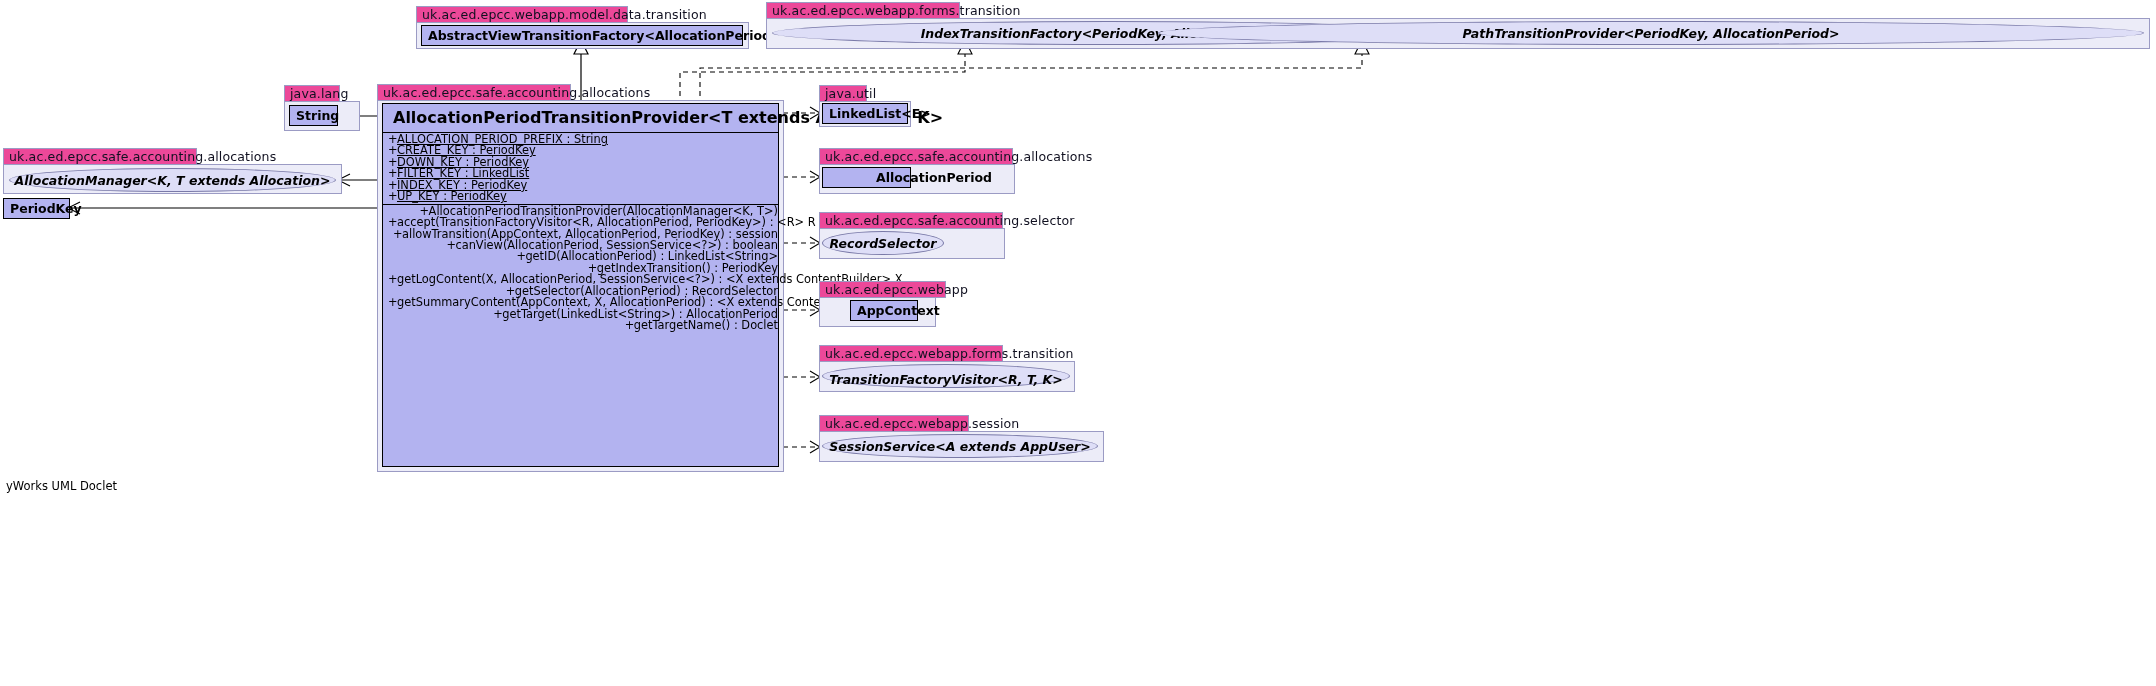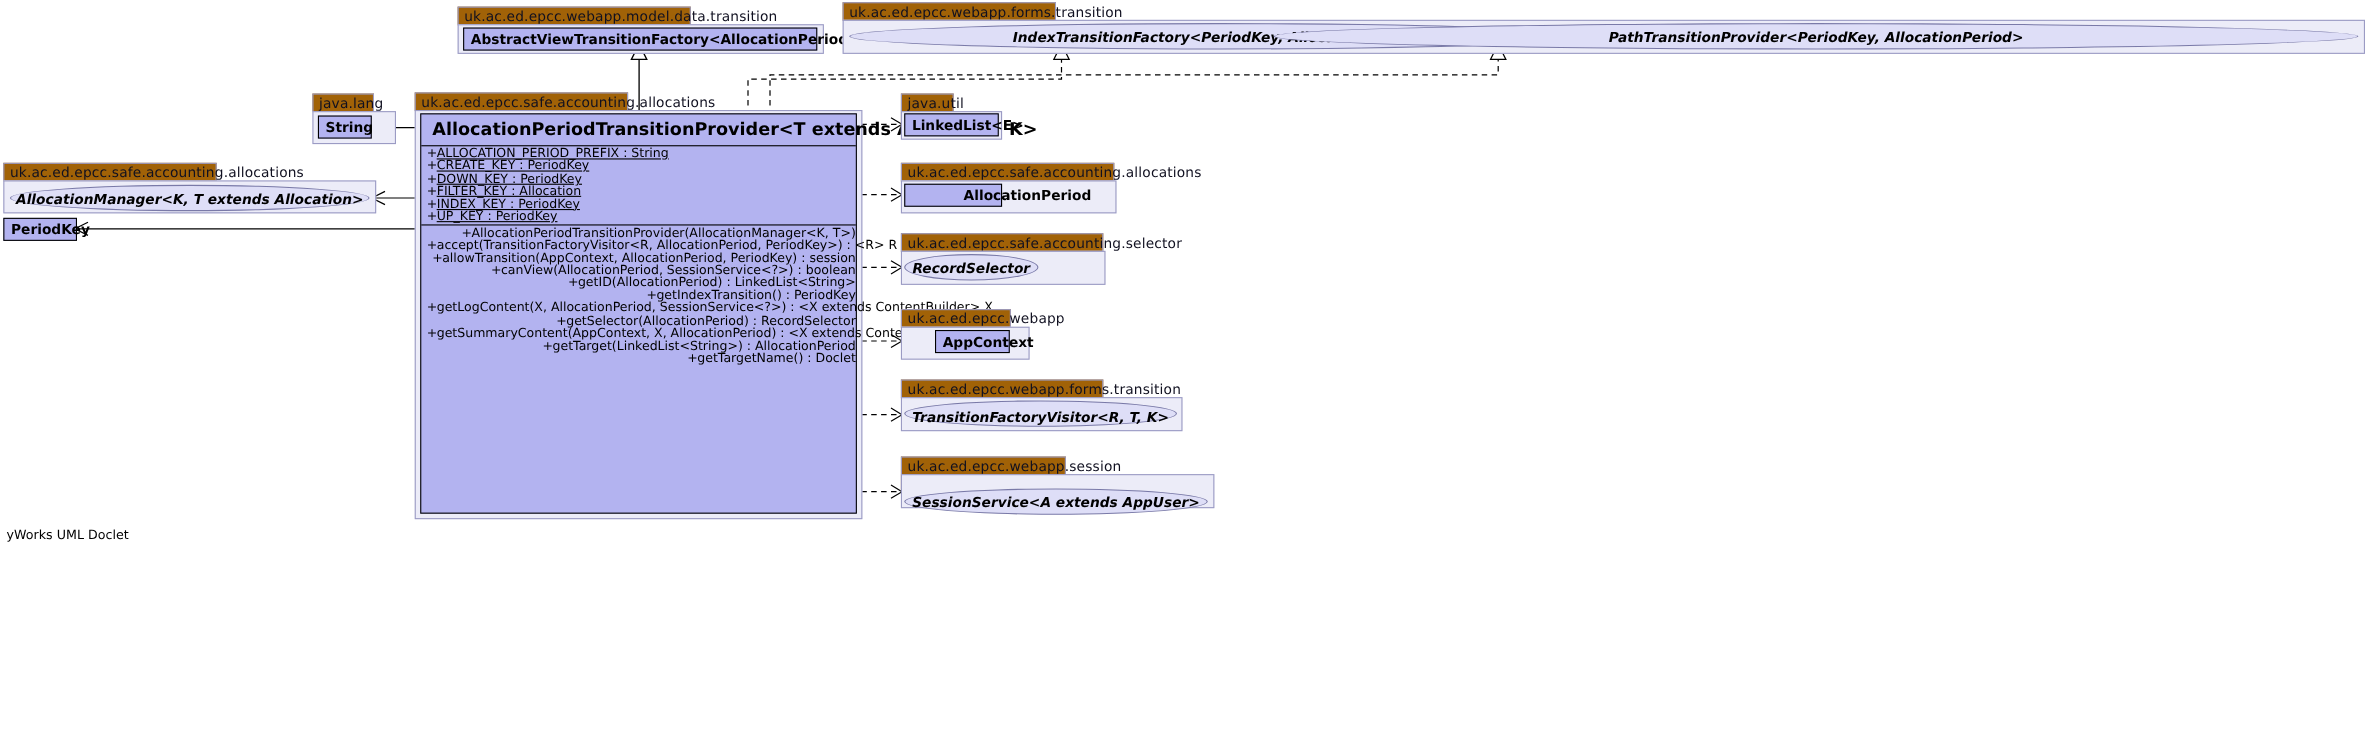--- a/index.html
+++ b/index.html
@@ -30,21 +30,21 @@
   
   .pkg {
     position: absolute;
     box-sizing: border-box;
     background: #ececf8;
     border: 1px solid #9b9bc4;
   }
   .pkg-tab {
     position: absolute;
     box-sizing: border-box;
-    background: #a16207;
+    background: #ec4899;
     border: 1px solid #9b9bc4;
     font-size: 12.5px;
     color: #101020;
     line-height: 16px;
     padding: 0 5px;
     white-space: nowrap;
     letter-spacing: 0.15px;
   }
   
   .cls {
@@ -182,21 +182,21 @@
   <div class="pkg-tab" style="left:377px; top:84px; width:194px; height:17px;">uk.ac.ed.epcc.safe.accounting.allocations</div>
   <div class="pkg" style="left:377px; top:100px; width:407px; height:372px;"></div>
 
   <div class="cls main" style="left:382px; top:103px; width:397px; height:364px;">
     <div class="cls-name">AllocationPeriodTransitionProvider&lt;T extends Allocation, K&gt;</div>
     <div class="sep"></div>
     <div class="members fields-box" id="fields-list">
         <div class="member"><span class="vis">+</span><span class="sig static">ALLOCATION_PERIOD_PREFIX : String</span></div>
         <div class="member"><span class="vis">+</span><span class="sig static">CREATE_KEY : PeriodKey</span></div>
         <div class="member"><span class="vis">+</span><span class="sig static">DOWN_KEY : PeriodKey</span></div>
-        <div class="member"><span class="vis">+</span><span class="sig static">FILTER_KEY : Allocation</span></div>
+        <div class="member"><span class="vis">+</span><span class="sig static">FILTER_KEY : LinkedList</span></div>
         <div class="member"><span class="vis">+</span><span class="sig static">INDEX_KEY : PeriodKey</span></div>
         <div class="member"><span class="vis">+</span><span class="sig static">UP_KEY : PeriodKey</span></div>
       </div>
     <div class="sep"></div>
     <div class="members methods-box" id="methods-list">
         <div class="member"><span class="vis">+</span><span class="sig">AllocationPeriodTransitionProvider(AllocationManager&lt;K, T&gt;)</span></div>
         <div class="member"><span class="vis">+</span><span class="sig">accept(TransitionFactoryVisitor&lt;R, AllocationPeriod, PeriodKey&gt;) : &lt;R&gt; R</span></div>
         <div class="member"><span class="vis">+</span><span class="sig">allowTransition(AppContext, AllocationPeriod, PeriodKey) : session</span></div>
         <div class="member"><span class="vis">+</span><span class="sig">canView(AllocationPeriod, SessionService&lt;?&gt;) : boolean</span></div>
         <div class="member"><span class="vis">+</span><span class="sig">getID(AllocationPeriod) : LinkedList&lt;String&gt;</span></div>
@@ -229,32 +229,32 @@
   <div class="cls small" style="left:822px; top:167px; width:89px; height:21px;padding-left:47px;">
     <div class="cls-name">AllocationPeriod</div>
   </div>
 
   <div class="pkg-tab" style="left:819px; top:212px; width:184px; height:17px;">uk.ac.ed.epcc.safe.accounting.selector</div>
   <div class="pkg" style="left:819px; top:228px; width:186px; height:31px;"></div>
   <div class="iface" style="left:822px; top:231px; width:122px; height:24px; border-radius:61px/12px;">
     <span>RecordSelector</span>
   </div>
 
-  <div class="pkg-tab" style="left:819px; top:281px; width:100px; height:17px;">uk.ac.ed.epcc.webapp</div>
+  <div class="pkg-tab" style="left:819px; top:281px; width:127px; height:17px;">uk.ac.ed.epcc.webapp</div>
   <div class="pkg" style="left:819px; top:297px; width:117px; height:30px;"></div>
   <div class="cls small" style="left:822px; top:300px; width:68px; height:21px;margin-left:28px;">
     <div class="cls-name">AppContext</div>
   </div>
 
   <div class="pkg-tab" style="left:819px; top:345px; width:184px; height:17px;">uk.ac.ed.epcc.webapp.forms.transition</div>
   <div class="pkg" style="left:819px; top:361px; width:256px; height:31px;"></div>
   <div class="iface" style="left:822px; top:364px; width:248px; height:24px; border-radius:124px/12px;align-items:flex-end;">
     <span>TransitionFactoryVisitor&lt;R, T, K&gt;</span>
   </div>
 
   <div class="pkg-tab" style="left:819px; top:415px; width:150px; height:31px;">uk.ac.ed.epcc.webapp.session</div>
   <div class="pkg" style="left:819px; top:431px; width:285px; height:31px;"></div>
-  <div class="iface" style="left:822px; top:444px; width:276px; height:24px; border-radius:138px/12px;align-items:center;">
+  <div class="iface" style="left:822px; top:434px; width:276px; height:24px; border-radius:138px/12px;align-items:center;">
     <span>SessionService&lt;A extends AppUser&gt;</span>
   </div>
 
   <div class="footer" style="left:6px; top:479px;">yWorks UML Doclet</div>
 </div>
 
 </body></html>

